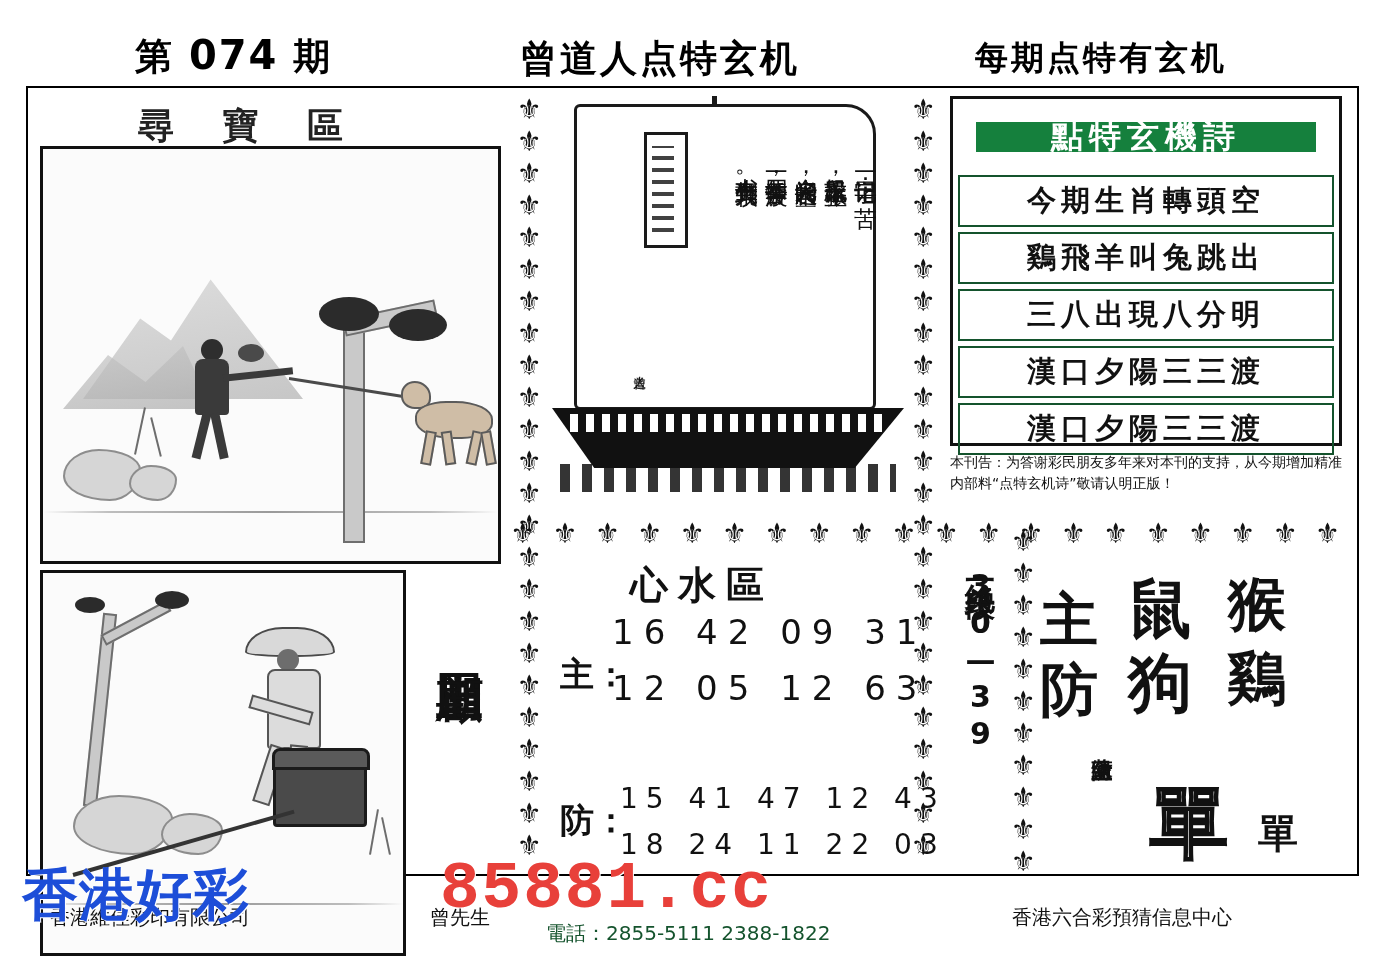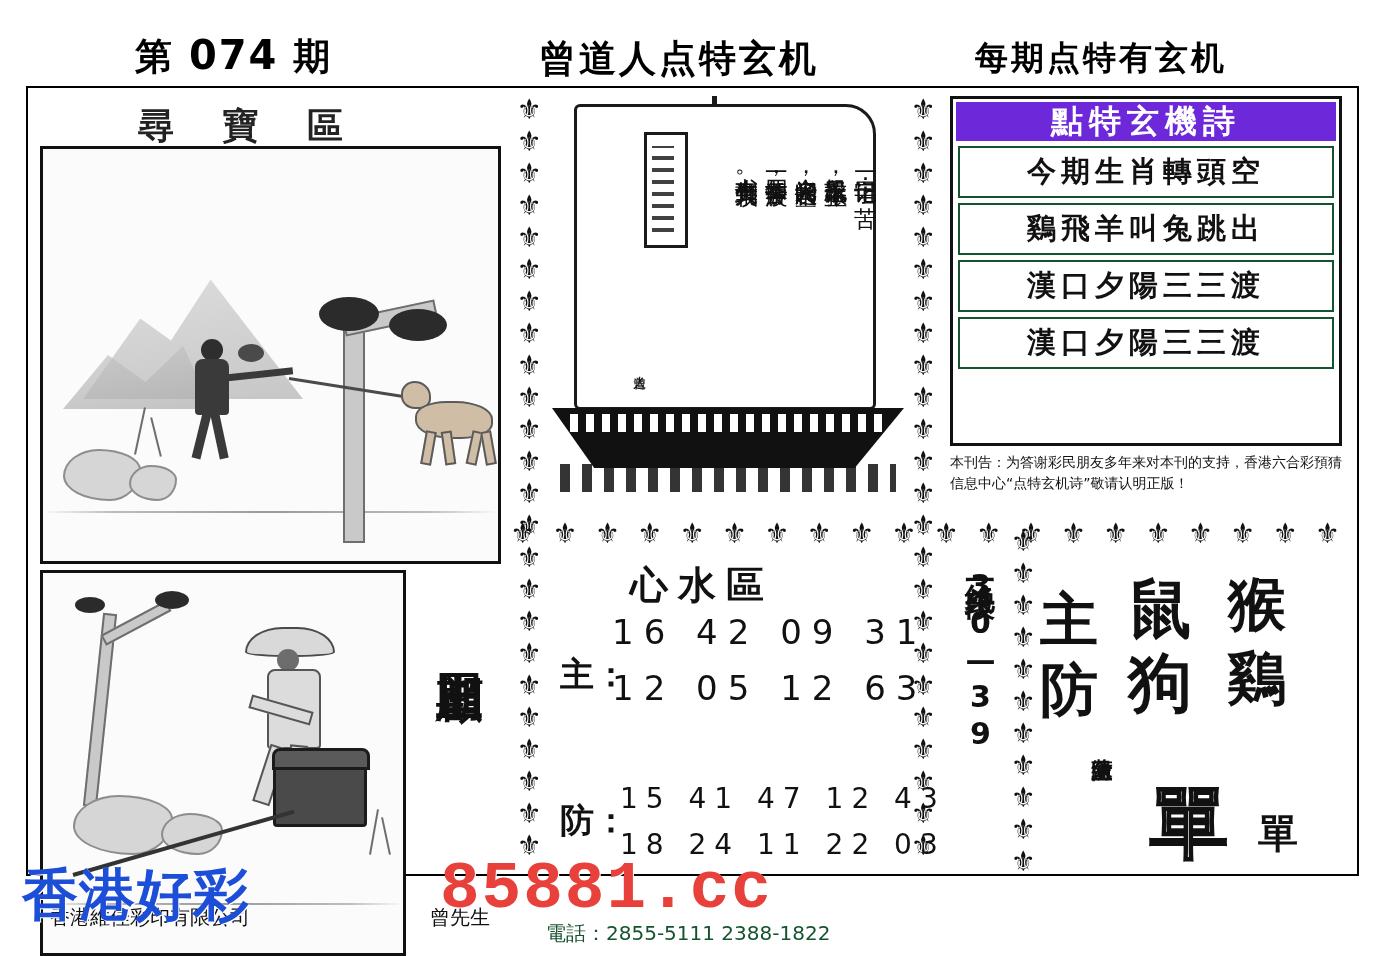--- a/index.html
+++ b/index.html
@@ -9,21 +9,21 @@
     font-family:"DejaVu Sans","Liberation Sans",sans-serif;
     overflow:hidden;
     position:relative;
   }
   .page{position:absolute;left:0;top:0;width:1388px;height:956px;}
 
   
   .header{position:absolute;left:0;top:10px;width:1388px;height:70px;}
   .issue{position:absolute;left:135px;top:22px;font-size:37px;font-weight:bold;letter-spacing:2px;color:#000;font-family:"DejaVu Sans",sans-serif;}
   .issue .num{font-size:40px;}
-  .title-center{position:absolute;left:539px;top:24px;font-size:37px;font-weight:bold;letter-spacing:3px;color:#000;font-family:"DejaVu Sans",sans-serif;}
+  .title-center{position:absolute;left:520px;top:24px;font-size:37px;font-weight:bold;letter-spacing:3px;color:#000;font-family:"DejaVu Sans",sans-serif;}
   .title-right{position:absolute;left:975px;top:26px;font-size:33px;font-weight:bold;letter-spacing:3px;color:#000;font-family:"DejaVu Sans",sans-serif;}
 
   
   .frame{position:absolute;left:26px;top:86px;width:1333px;height:790px;border:2px solid #000;background:#fff;box-sizing:border-box;}
 
   
   .left-col{position:absolute;left:28px;top:88px;width:478px;height:786px;}
   .xunbao{position:absolute;left:110px;top:14px;font-size:36px;font-weight:bold;letter-spacing:18px;color:#222;
      font-family:"DejaVu Sans",sans-serif;}
   .pic{position:absolute;border:3px solid #111;background:#fbfbfb;overflow:hidden;}
@@ -96,21 +96,21 @@
   .nums{position:absolute;color:#111;font-family:"DejaVu Sans",sans-serif;}
   .lbl-zhu{position:absolute;left:560px;top:652px;font-size:34px;font-weight:bold;}
   .lbl-fang{position:absolute;left:560px;top:798px;font-size:34px;font-weight:bold;}
   .row-a{position:absolute;left:612px;top:612px;font-size:34px;letter-spacing:10px;}
   .row-b{position:absolute;left:612px;top:668px;font-size:34px;letter-spacing:10px;}
   .row-c{position:absolute;left:620px;top:782px;font-size:28px;letter-spacing:8px;}
   .row-d{position:absolute;left:620px;top:828px;font-size:28px;letter-spacing:8px;}
 
   
   .poembox{position:absolute;left:950px;top:96px;width:392px;height:350px;border:3px solid #111;background:#fff;box-sizing:border-box;}
-  .poembox .hd{margin:3px;height:39px;background:#6d28d9;color:#fff;display:flex;align-items:center;justify-content:center;font-size:32px;font-weight:bold;letter-spacing:6px;font-family:"DejaVu Sans",sans-serif;}
+  .poembox .hd{margin:23px;height:30px;background:#15803d;color:#fff;display:flex;align-items:center;justify-content:center;font-size:32px;font-weight:bold;letter-spacing:6px;font-family:"DejaVu Sans",sans-serif;}
   .poembox .ln{margin:5px 5px 0 5px;height:48px;border:2px solid #14532d;display:flex;align-items:center;justify-content:center;font-size:29px;font-weight:bold;letter-spacing:5px;color:#111;font-family:"DejaVu Sans",sans-serif;}
   .notice{position:absolute;left:950px;top:452px;width:396px;font-size:14px;line-height:1.5;color:#111;}
 
   
   .juesha{position:absolute;left:952px;top:560px;width:48px;writing-mode:vertical-rl;text-orientation:upright;font-size:30px;font-weight:bold;letter-spacing:2px;color:#111;font-family:"DejaVu Sans",sans-serif;}
   .big-an{position:absolute;color:#111;font-weight:bold;font-family:"DejaVu Sans",sans-serif;}
   .an-zhu{left:1040px;top:582px;font-size:58px;}
   .an-fang{left:1040px;top:652px;font-size:58px;}
   .an-shu{left:1128px;top:566px;font-size:64px;}
   .an-gou{left:1128px;top:640px;font-size:64px;}
@@ -333,38 +333,40 @@
   <div class="nums lbl-fang">防：</div>
   <div class="nums row-a" id="row-a">16 42 09 31</div>
   <div class="nums row-b" id="row-b">12 05 12 63</div>
   <div class="nums row-c" id="row-c">15 41 47 12 43</div>
   <div class="nums row-d" id="row-d">18 24 11 22 03</div>
 
   <div class="poembox">
     <div class="hd">點特玄機詩</div>
     <div class="ln">今期生肖轉頭空</div>
     <div class="ln">鷄飛羊叫兔跳出</div>
+    <div class="ln">三八出現八分明</div>
     <div class="ln">漢口夕陽三三渡</div>
     <div class="ln">漢口夕陽三三渡</div>
   </div>
-  <div class="notice">本刊告：为答谢彩民朋友多年来对本刊的支持，香港六合彩預猜信息中心“点特玄机诗”敬请认明正版！</div>
+  <div class="notice">本刊告：为答谢彩民朋友多年来对本刊的支持，从今期增加精准内部料“点特玄机诗”敬请认明正版！</div>
 
   <div class="juesha">绝杀一段30—39</div>
   <div class="big-an an-zhu">主</div>
   <div class="big-an an-fang">防</div>
   <div class="big-an an-shu">鼠</div>
   <div class="big-an an-gou">狗</div>
   <div class="big-an an-hou">猴</div>
   <div class="big-an an-ji">鷄</div>
   <div class="zhulan">主蓝防绿</div>
   <div class="dan-big">單</div>
   <div class="dan-small">單</div>
 
   <div class="footer">
     <div class="f1">香港維佳彩印有限公司</div>
     <div class="f2">曾先生</div>
     <div class="f3">電話：2855-5111    2388-1822</div>
+    <div class="f4">香港六合彩預猜信息中心</div>
   </div>
 
   <div class="wm" style="color: #1d4ed8;">香港好彩</div>
   <div class="wm2" style="color: rgb(232, 64, 58);">85881.cc</div>
 
 </div>
 
 </body></html>

